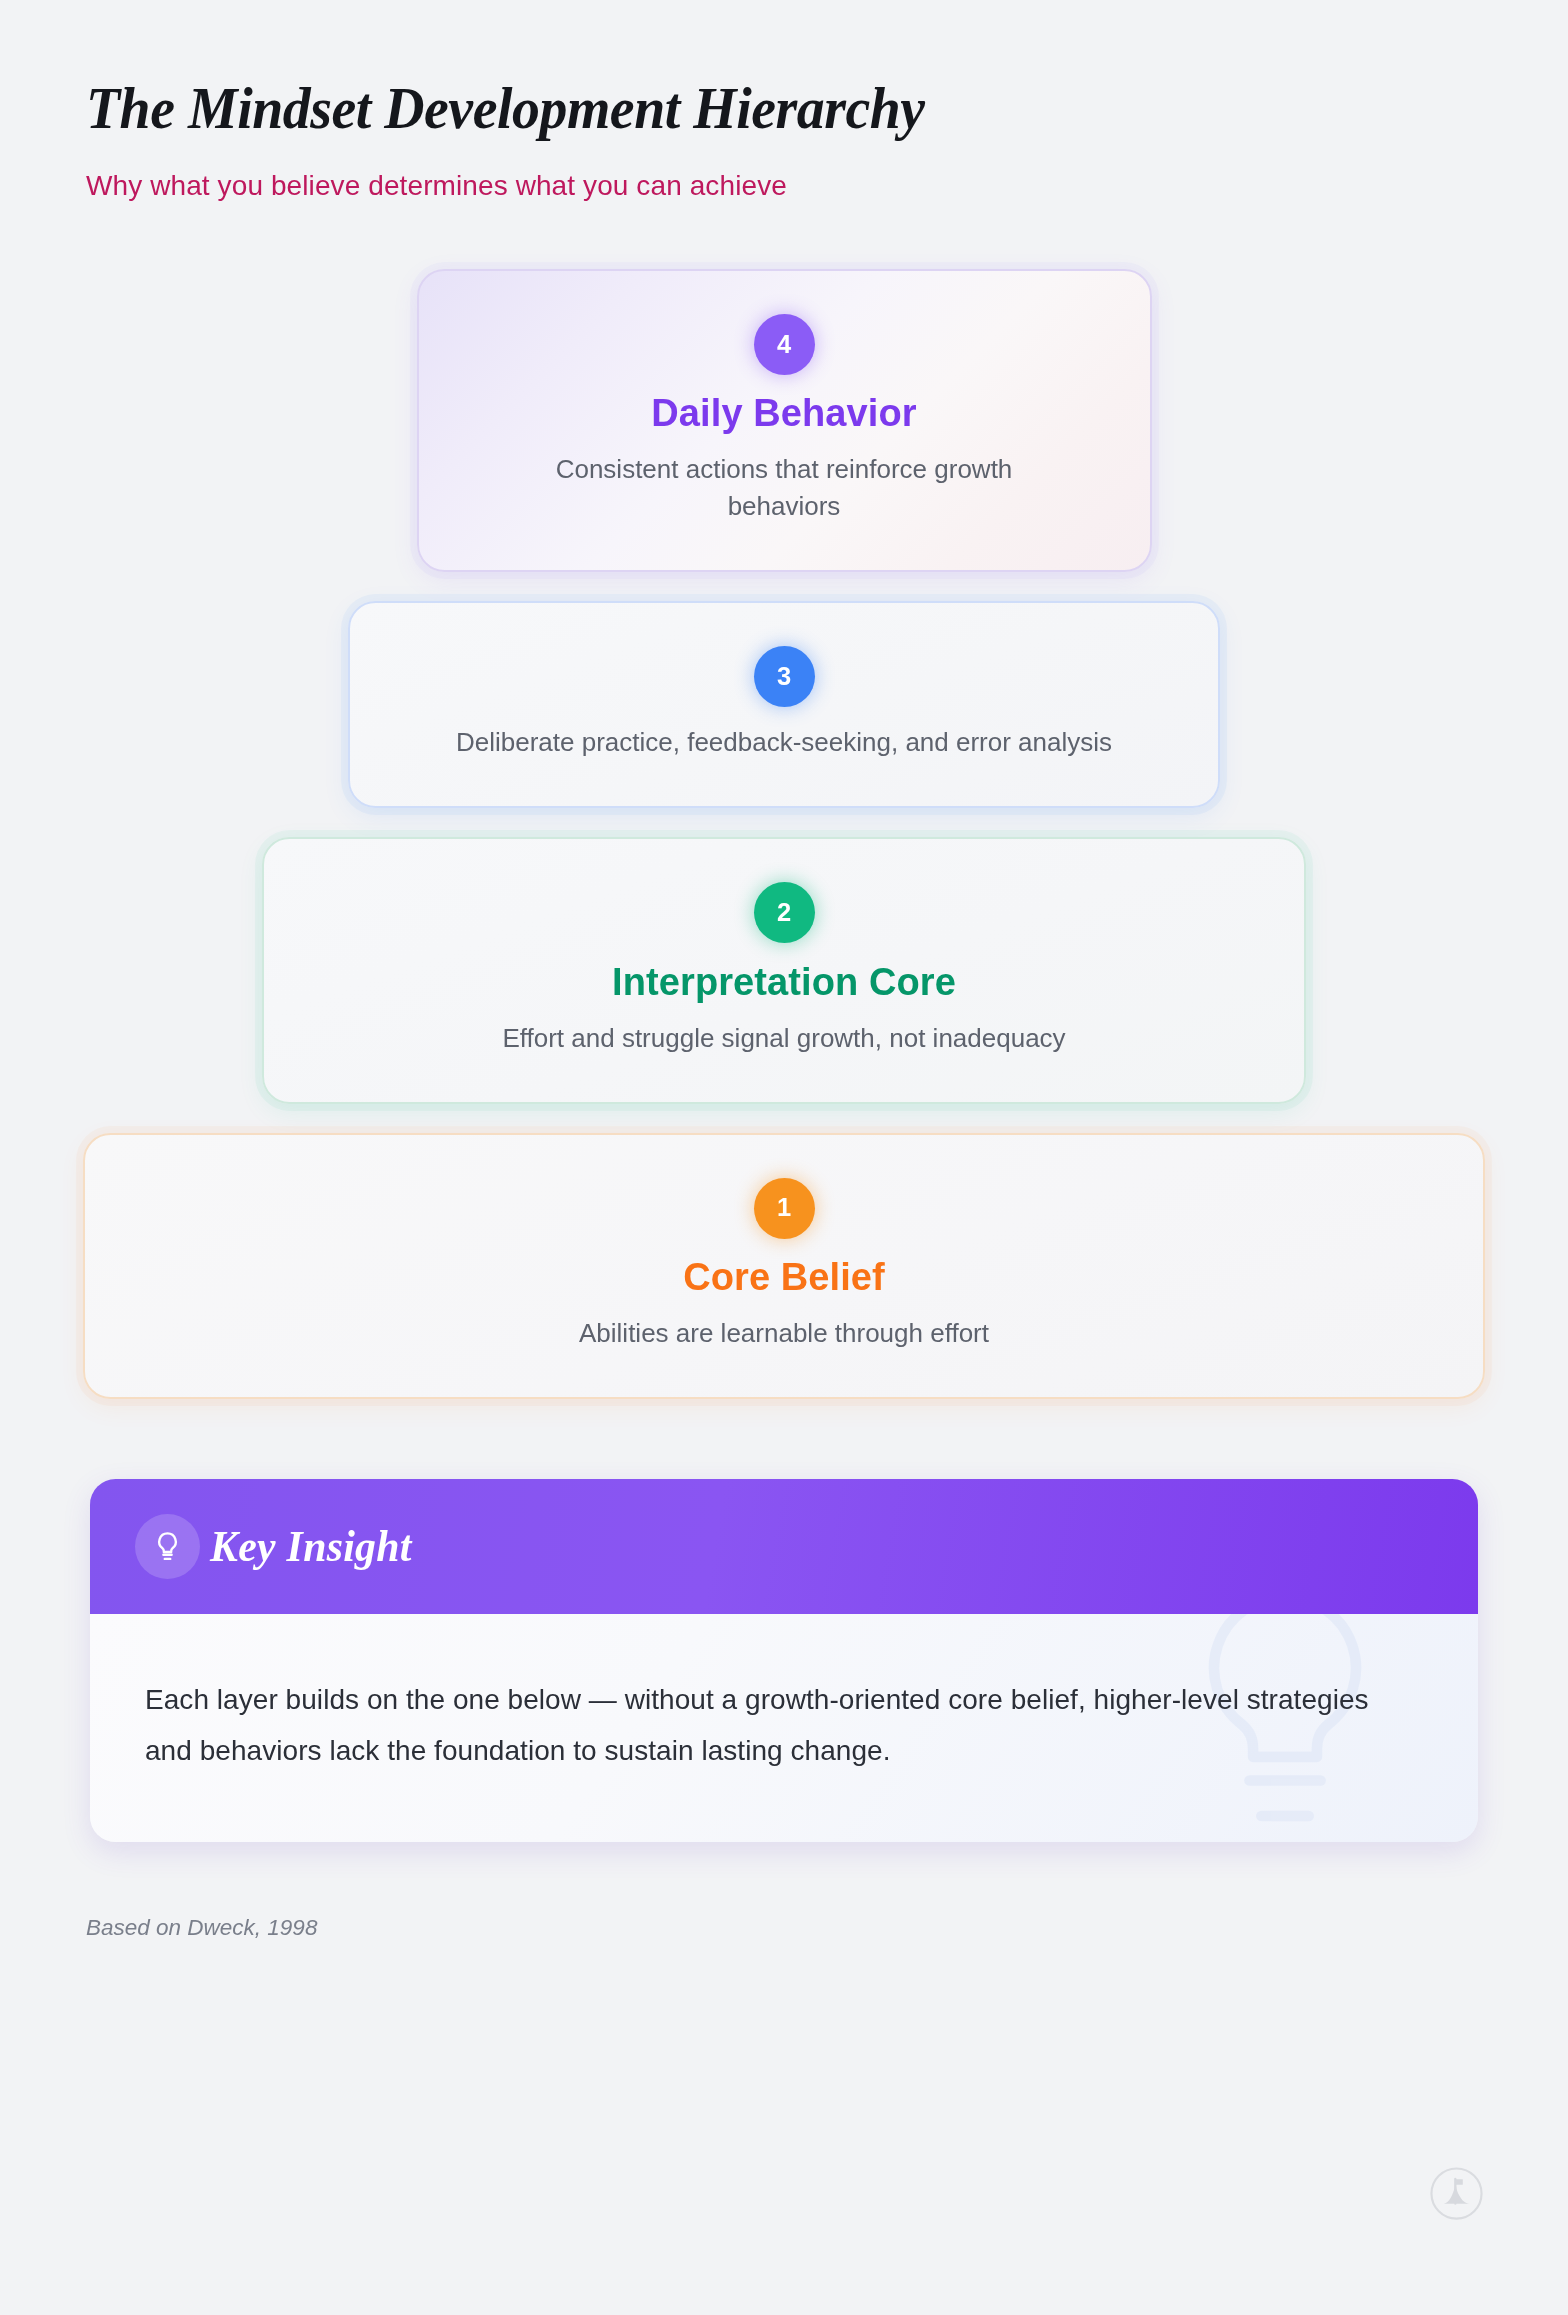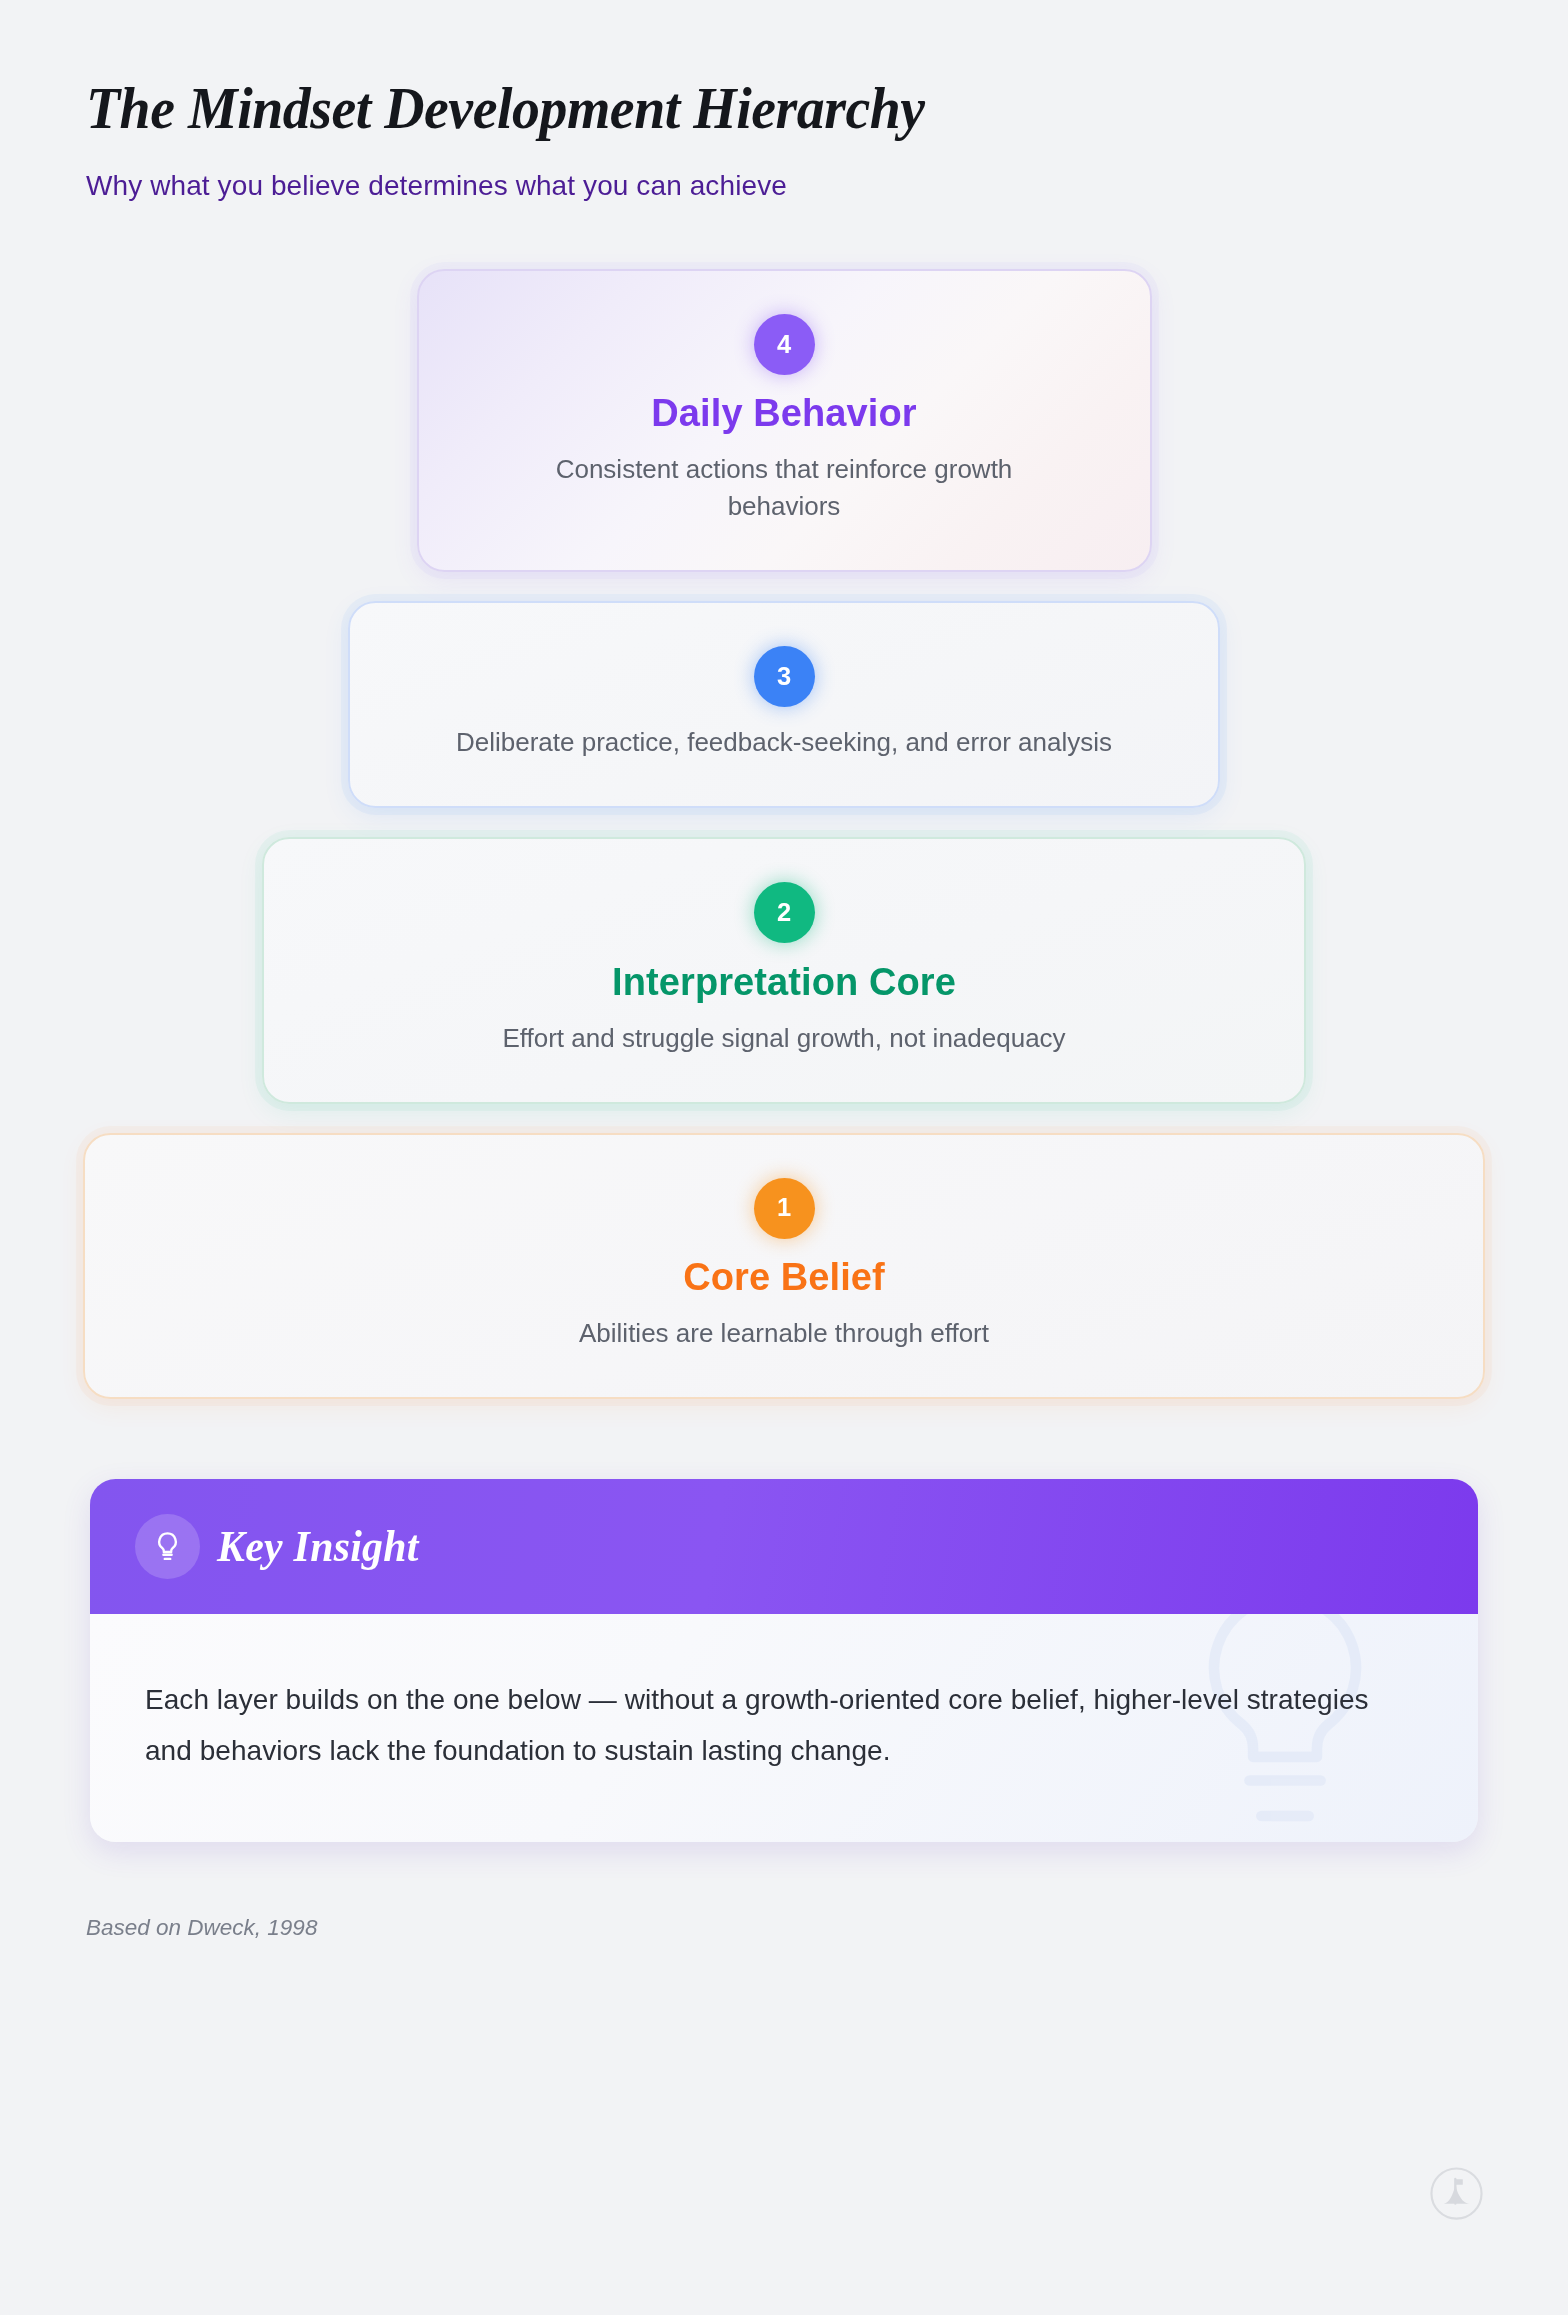--- a/index.html
+++ b/index.html
@@ -32,21 +32,21 @@
     letter-spacing: -0.5px;
     color: #15171c;
     transform: scaleX(0.93);
     transform-origin: left center;
   }
 
   .subtitle {
     margin-top: 29px;
     font-size: 28px;
     font-weight: 400;
-    color: #4c1d95;
+    color: #be185d;
     letter-spacing: 0.1px;
   }
 
   
   .pyramid {
     margin-top: 67px;
     display: flex;
     flex-direction: column;
     align-items: center;
   }
@@ -138,21 +138,21 @@
     border-radius: 25.5px;
     overflow: hidden;
     box-shadow: 0 9.8px 29px rgba(100,60,200,0.13);
   }
 
   .insight-head {
     background: linear-gradient(100deg, #8355ef 0%, #8a55f2 45%, #7c3aed 100%);
     padding: 27.4px 45px;
     display: flex;
     align-items: center;
-    gap: 17px;
+    gap: 10px;
     height: 135px;
   }
 
   .bulb-badge {
     width: 65px;
     height: 65px;
     flex: 0 0 65px;
     border-radius: 50%;
     background: rgba(255,255,255,0.18);
     display: flex;

